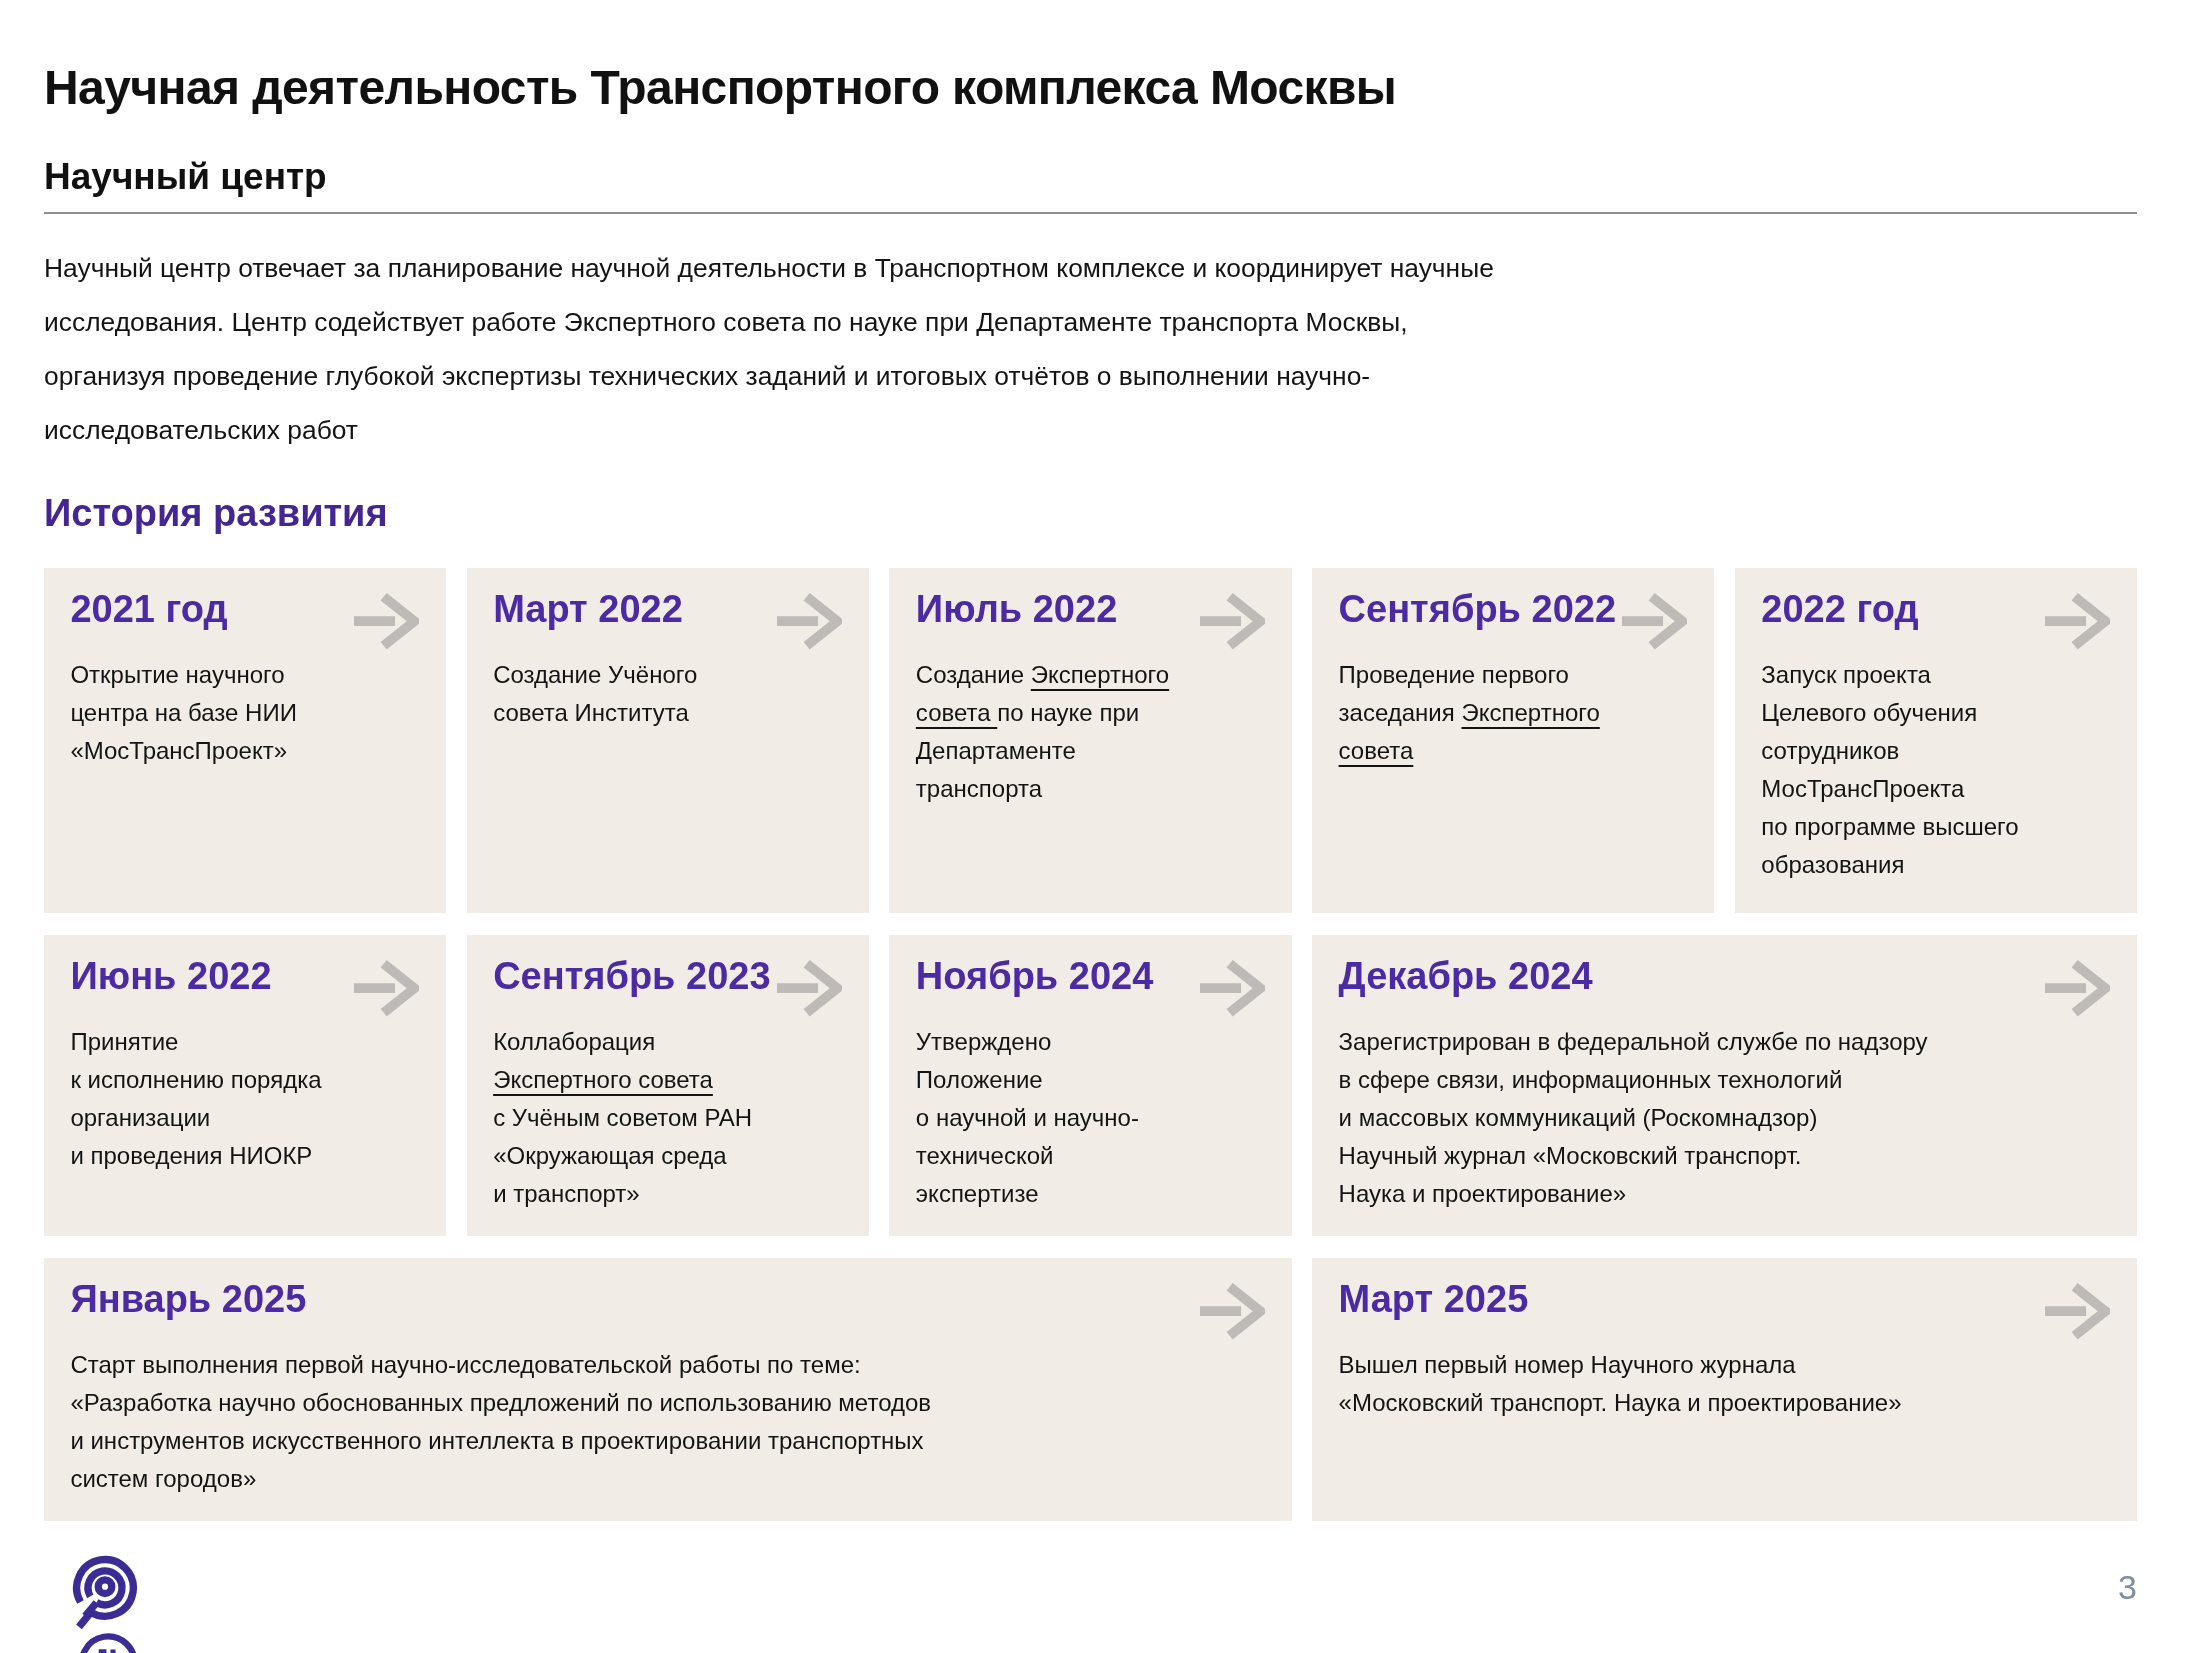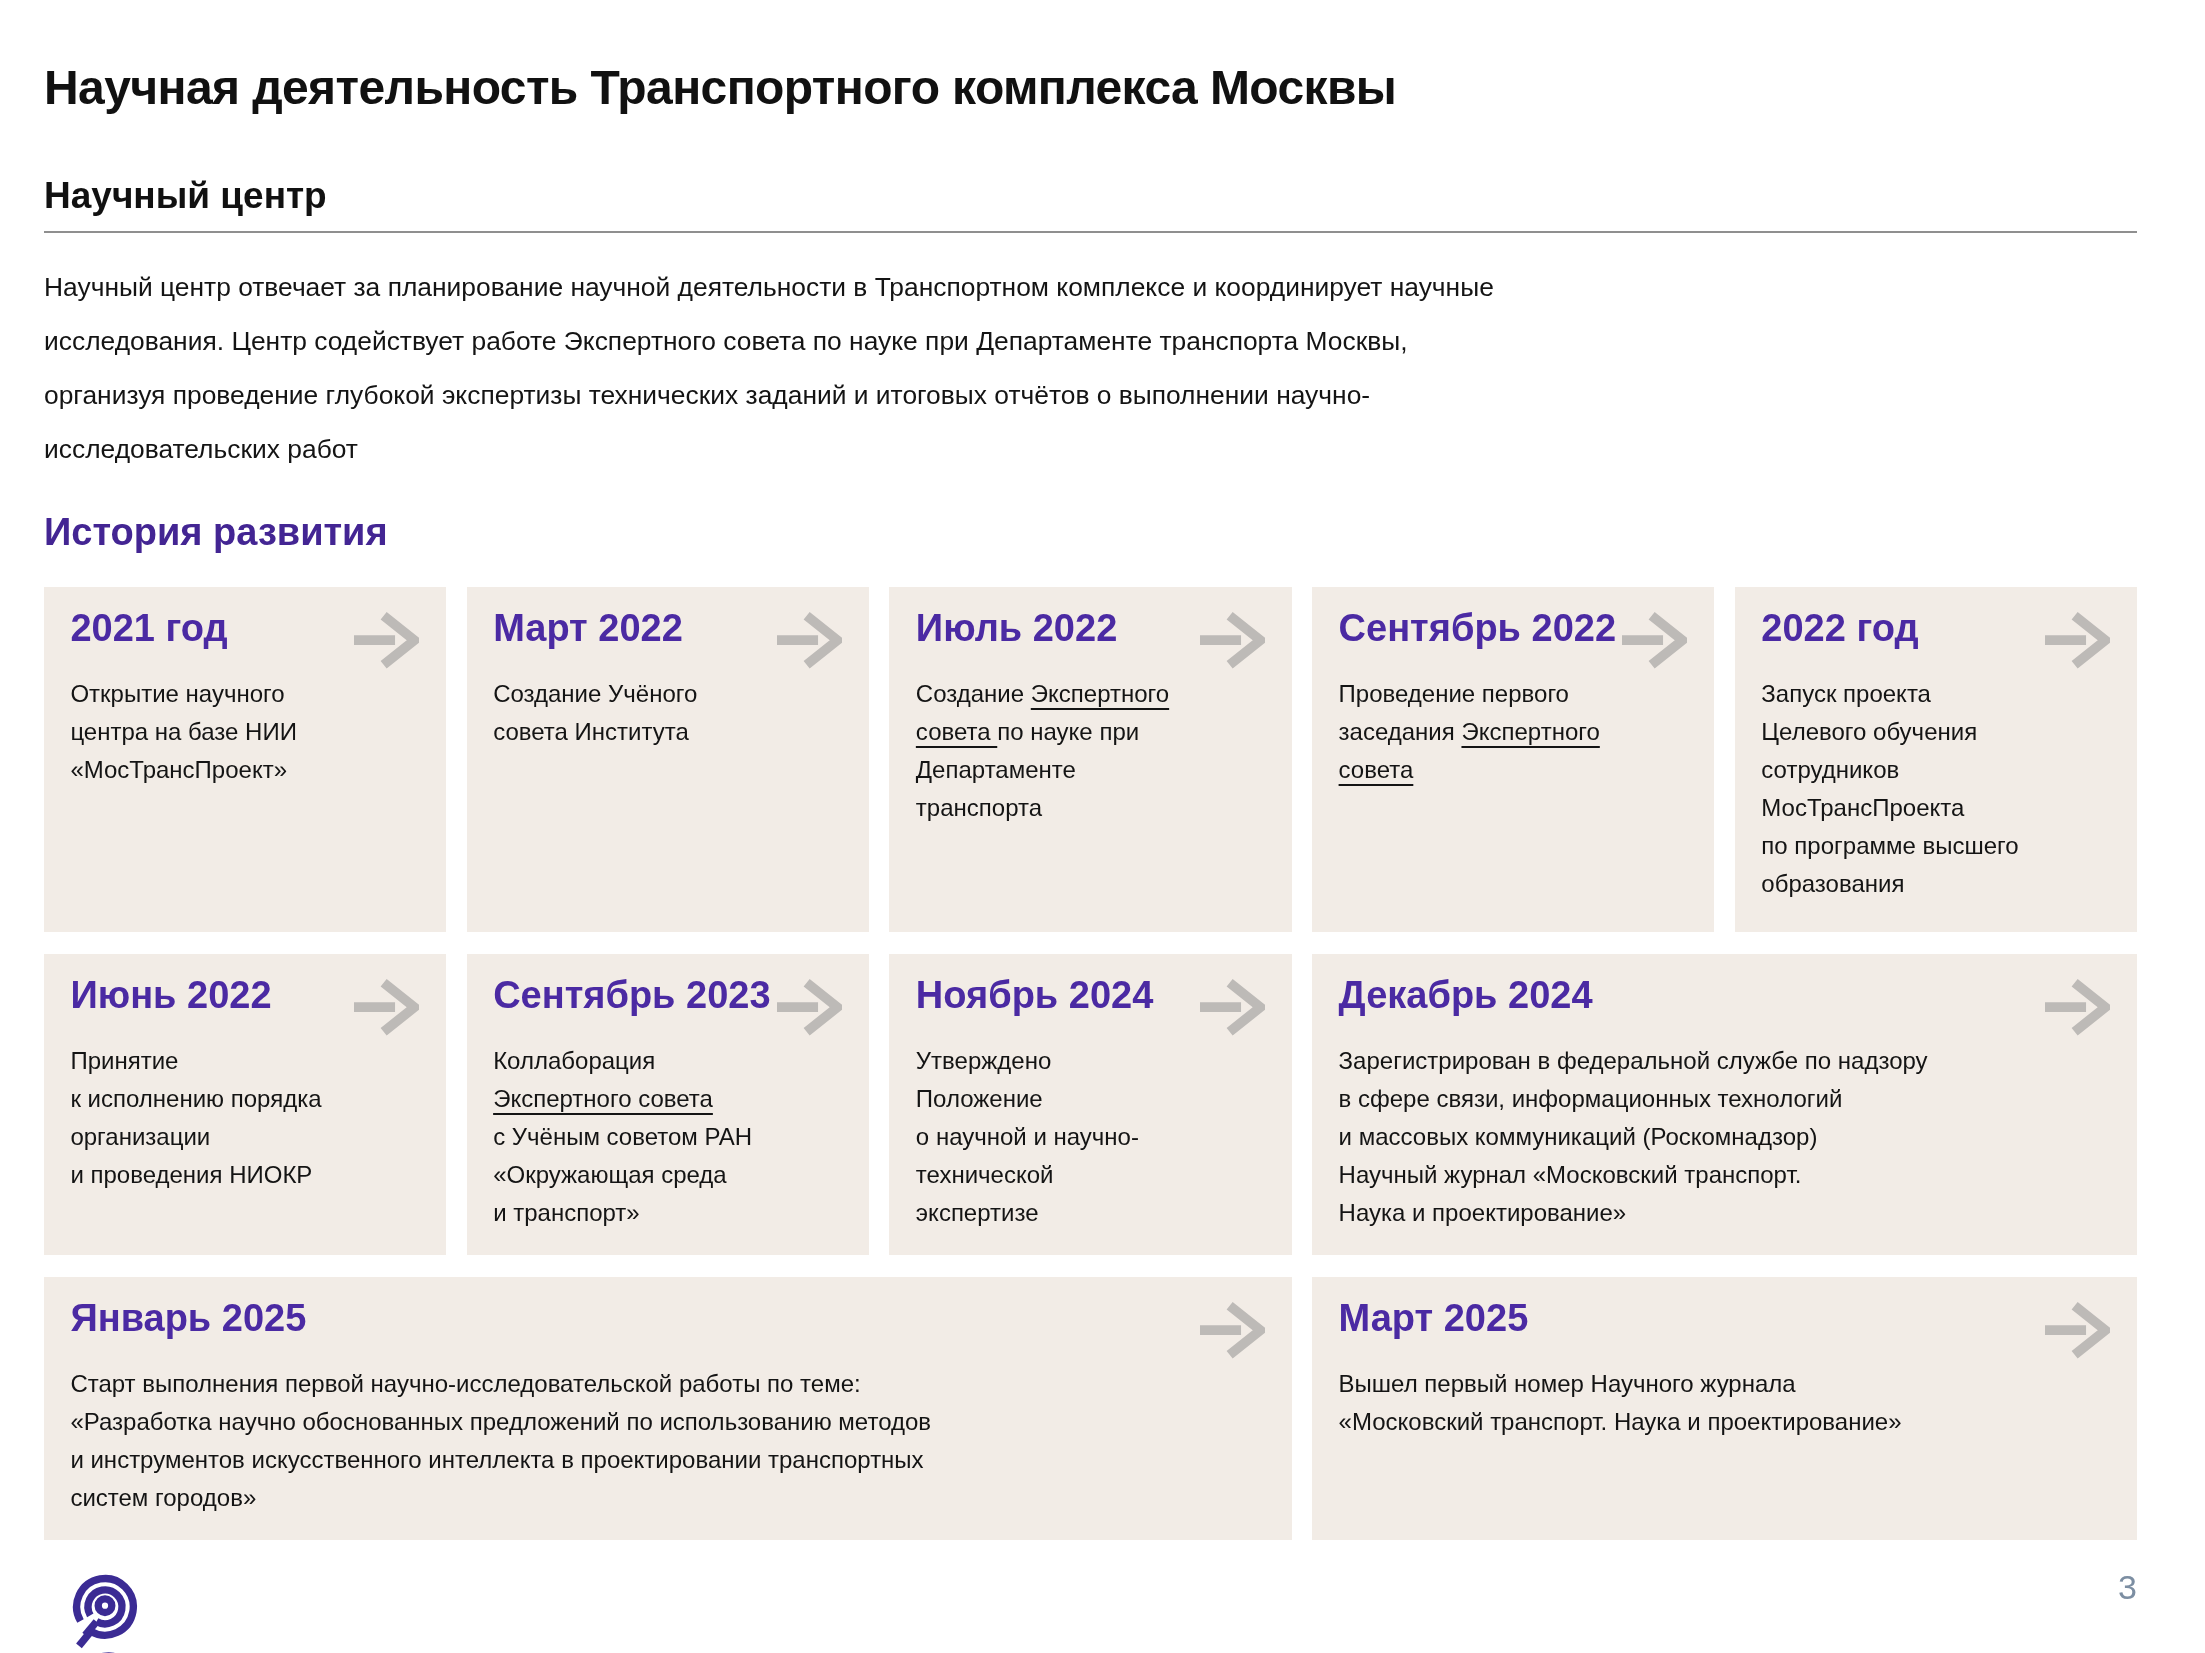--- a/index.html
+++ b/index.html
@@ -28,21 +28,21 @@
   }
   h1.page-title{
     margin:0;
     font-size:48px;
     line-height:56px;
     font-weight:700;
     letter-spacing:-0.6px;
     color:#111;
   }
   h2.section-heading{
-    margin:59px 0 0 0;
+    margin:40px 0 0 0;
     font-size:37px;
     line-height:42px;
     font-weight:700;
     color:#111;
     border-bottom:2.3px solid var(--rule-gray);
     padding-bottom:13.8px;
   }
   p.intro{
     margin:27.6px 0 0 0;
     font-size:26.4px;

